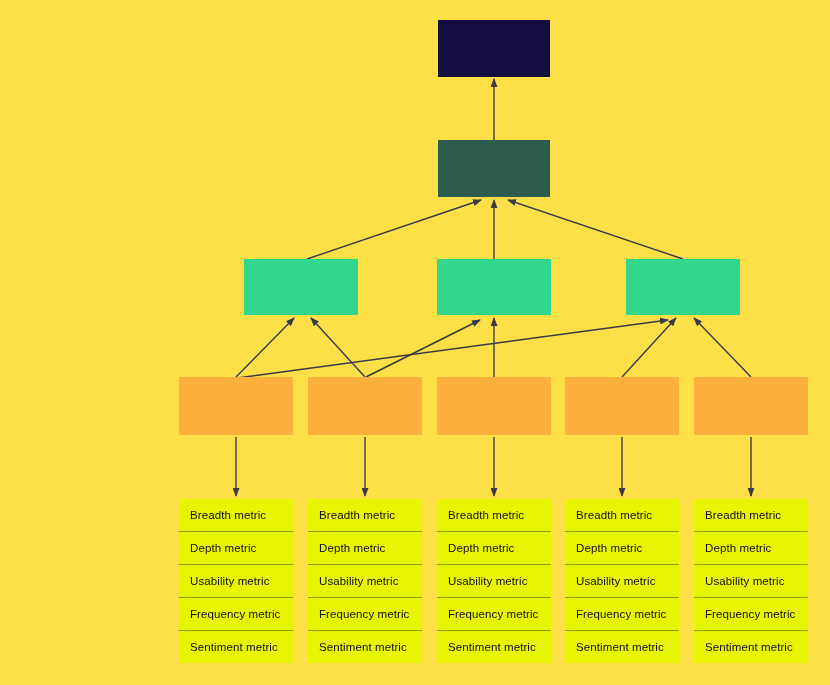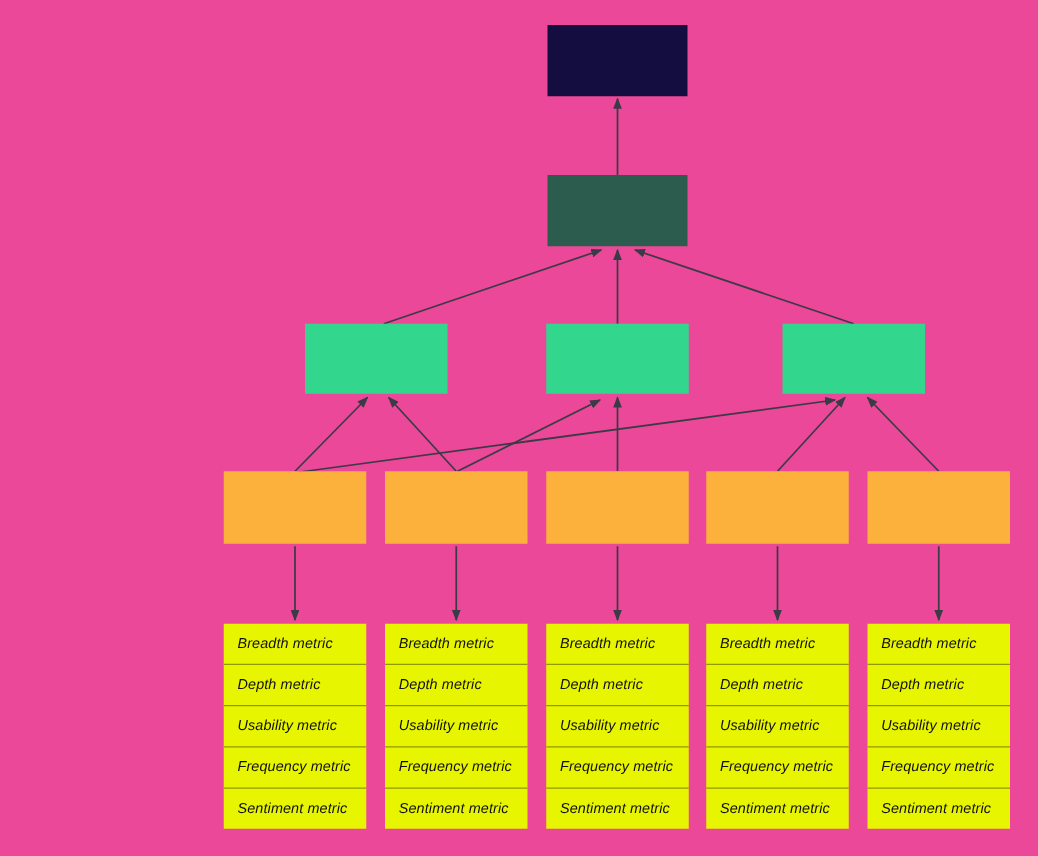--- a/index.html
+++ b/index.html
@@ -61,21 +61,21 @@
     box-sizing: border-box;
     white-space: nowrap;
   }
   .metric-cell:last-child {
     border-bottom: none;
   }
 </style>
 </head>
 <body>
 
-<div id="canvas" style="background: #ec4899; font-style: italic;">
+<div id="canvas" style="background: #fde047;">
 
   <svg id="edge-layer" viewBox="0 0 830 685" width="830" height="685" xmlns="http://www.w3.org/2000/svg">
     <defs>
       <marker id="arrowhead" markerWidth="9" markerHeight="7" refX="8" refY="3.5" orient="auto" markerUnits="userSpaceOnUse">
         <polygon points="0 0, 9 3.5, 0 7" fill="#3b3b47"></polygon>
       </marker>
     </defs>
     <g id="edges-group">
         <line x1="494" y1="140" x2="494" y2="79" stroke="#3b3b47" stroke-width="1.4" marker-end="url(#arrowhead)"></line>
         <line x1="307" y1="259" x2="481" y2="200" stroke="#3b3b47" stroke-width="1.4" marker-end="url(#arrowhead)"></line>

